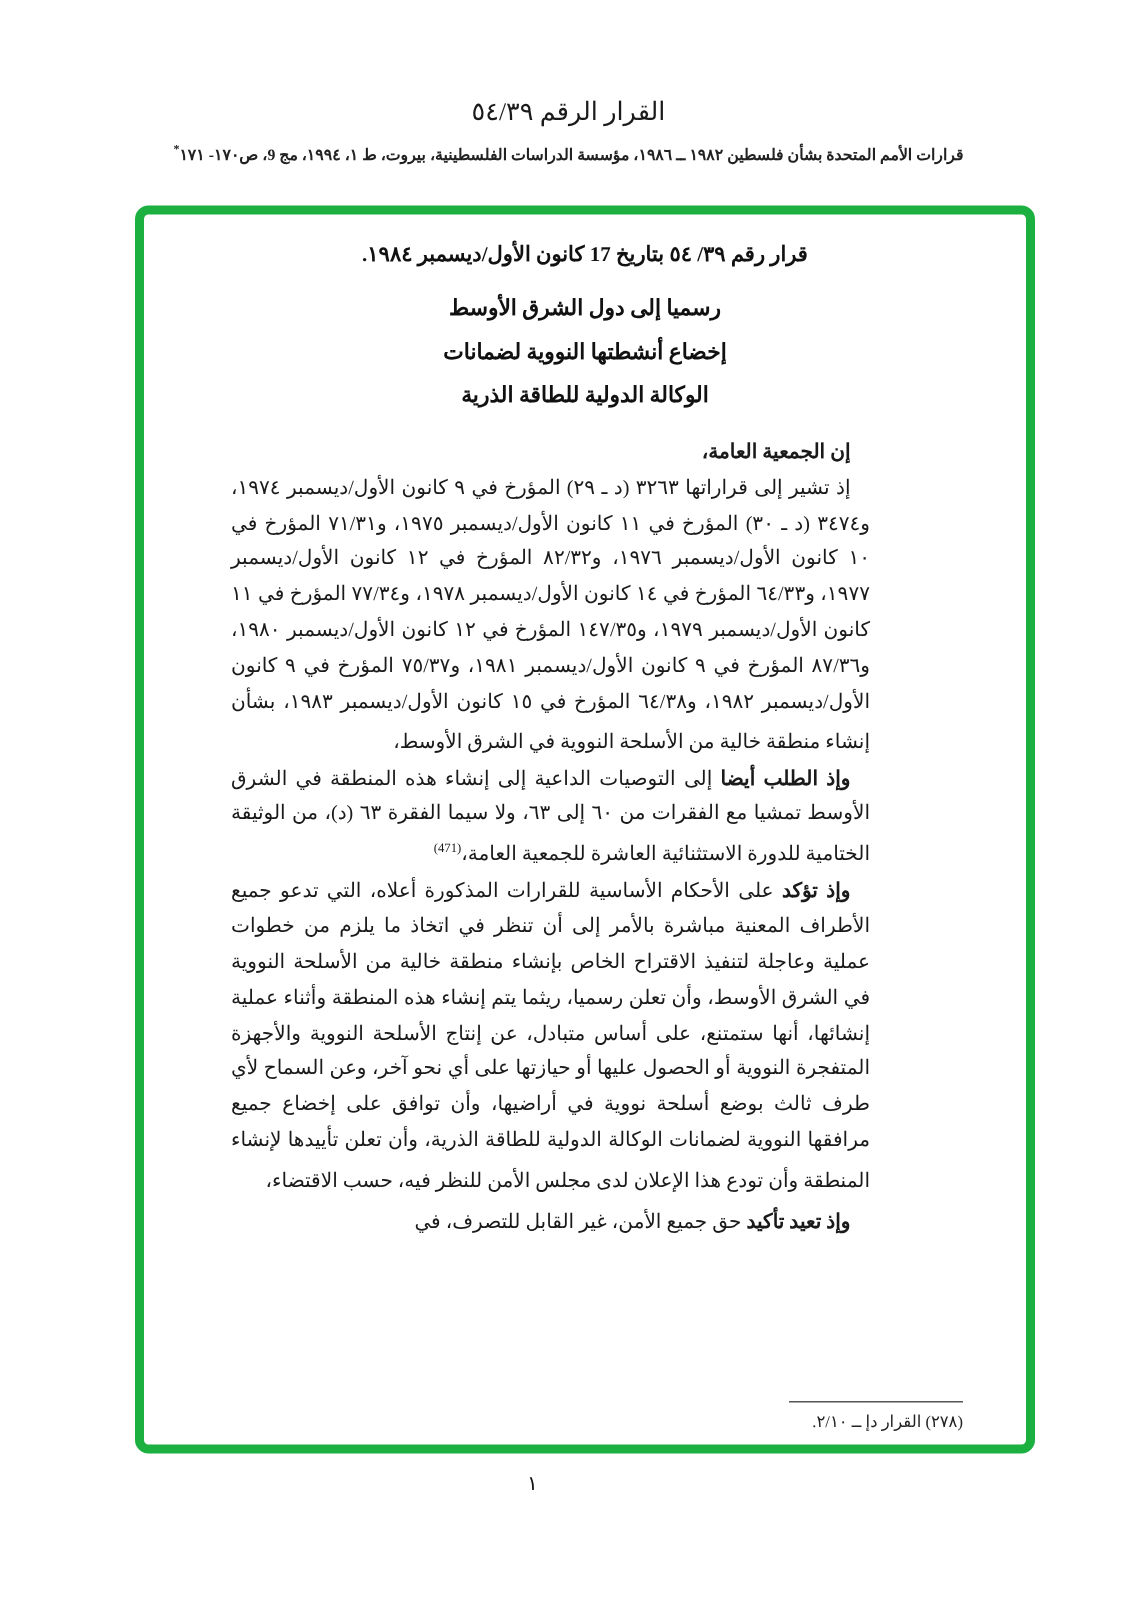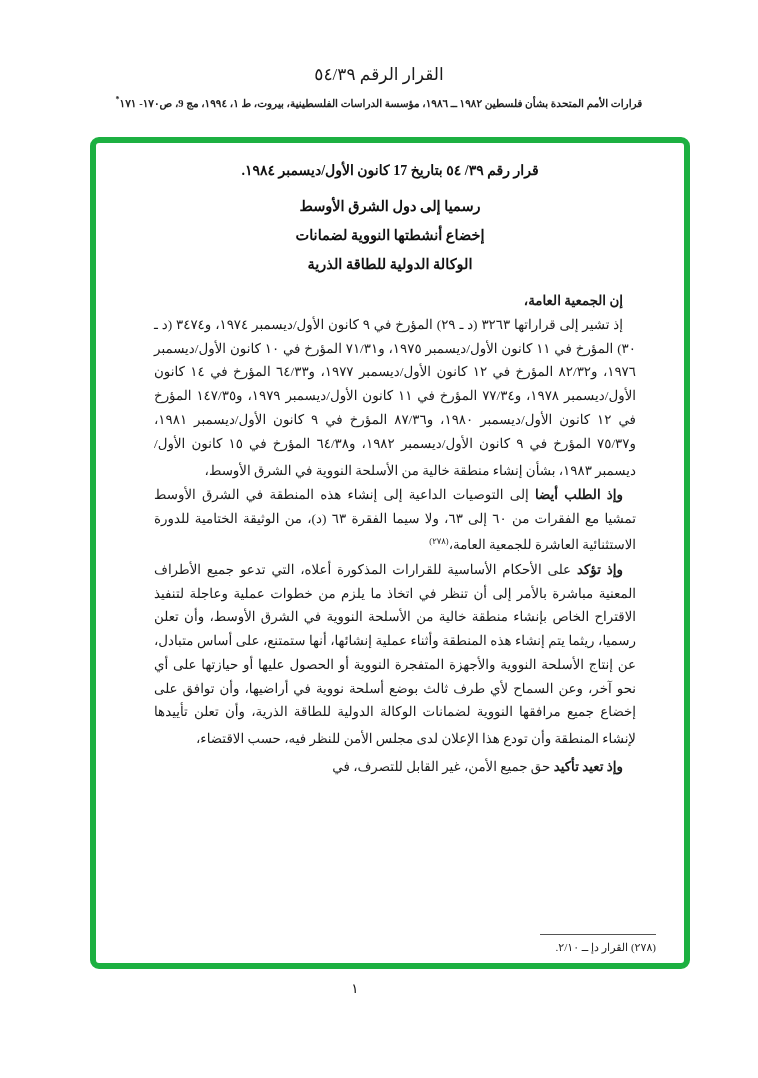--- a/index.html
+++ b/index.html
@@ -16,28 +16,28 @@
   .citation-line sup{font-size:8px;vertical-align:super;}
   
   .green-box{
     position:absolute;top:137px;left:90px;width:600px;height:832px;
     box-sizing:border-box;border:6px solid #1cb041;border-radius:9px;
     background:#ffffff;
   }
   .res-heading{padding-top:13px;text-align:center;font-weight:bold;
     font-size:14.5px;line-height:29px;color:#111;}
   .res-heading .date-line{font-size:14px;margin-bottom:7px;}
-  .res-body{margin:10px 48px 0 58px;text-align:justify;}
+  .res-body{margin:10px 104px 0 58px;text-align:justify;}
   .res-body p{margin:0;font-size:13.4px;line-height:23.8px;text-indent:13px;
     text-align:justify;}
   .opening{font-weight:bold;}
   .lead{font-weight:bold;}
   .fn-ref{font-size:8.5px;vertical-align:super;}
   
-  .footnote{position:absolute;bottom:9px;right:28px;}
+  .footnote{position:absolute;bottom:9px;right:42px;}
   .footnote-rule{width:116px;height:0;border-top:1.5px solid #555;margin-bottom:6px;}
   .footnote-text{font-size:11px;color:#222;}
   
   .page-number{position:absolute;top:980px;left:340px;width:30px;
     text-align:center;font-size:13.5px;color:#111;}
 </style>
 </head>
 <body>
 
 <div class="page">
@@ -54,21 +54,21 @@
       <div>رسميا إلى دول الشرق الأوسط</div>
       <div>إخضاع أنشطتها النووية لضمانات</div>
       <div>الوكالة الدولية للطاقة الذرية</div>
     </div>
 
     <div class="res-body">
       <p class="opening">إن الجمعية العامة،</p>
 
       <p><span class="lead"></span><span>إذ تشير إلى قراراتها ٣٢٦٣ (د ـ ٢٩) المؤرخ في ٩ كانون الأول/ديسمبر ١٩٧٤، و٣٤٧٤ (د ـ ٣٠) المؤرخ في ١١ كانون الأول/ديسمبر ١٩٧٥، و٧١/٣١ المؤرخ في ١٠ كانون الأول/ديسمبر ١٩٧٦، و٨٢/٣٢ المؤرخ في ١٢ كانون الأول/ديسمبر ١٩٧٧، و٦٤/٣٣ المؤرخ في ١٤ كانون الأول/ديسمبر ١٩٧٨، و٧٧/٣٤ المؤرخ في ١١ كانون الأول/ديسمبر ١٩٧٩، و١٤٧/٣٥ المؤرخ في ١٢ كانون الأول/ديسمبر ١٩٨٠، و٨٧/٣٦ المؤرخ في ٩ كانون الأول/ديسمبر ١٩٨١، و٧٥/٣٧ المؤرخ في ٩ كانون الأول/ديسمبر ١٩٨٢، و٦٤/٣٨ المؤرخ في ١٥ كانون الأول/ديسمبر ١٩٨٣، بشأن إنشاء منطقة خالية من الأسلحة النووية في الشرق الأوسط،</span><sup class="fn-ref"></sup></p>
 
-      <p><span class="lead">وإذ الطلب أيضا </span><span>إلى التوصيات الداعية إلى إنشاء هذه المنطقة في الشرق الأوسط تمشيا مع الفقرات من ٦٠ إلى ٦٣، ولا سيما الفقرة ٦٣ (د)، من الوثيقة الختامية للدورة الاستثنائية العاشرة للجمعية العامة،</span><sup class="fn-ref">(٢٧٨)</sup></p>
+      <p><span class="lead">وإذ الطلب أيضا </span><span>إلى التوصيات الداعية إلى إنشاء هذه المنطقة في الشرق الأوسط تمشيا مع الفقرات من ٦٠ إلى ٦٣، ولا سيما الفقرة ٦٣ (د)، من الوثيقة الختامية للدورة الاستثنائية العاشرة للجمعية العامة،</span><sup class="fn-ref">(471)</sup></p>
 
       <p><span class="lead">وإذ تؤكد </span><span>على الأحكام الأساسية للقرارات المذكورة أعلاه، التي تدعو جميع الأطراف المعنية مباشرة بالأمر إلى أن تنظر في اتخاذ ما يلزم من خطوات عملية وعاجلة لتنفيذ الاقتراح الخاص بإنشاء منطقة خالية من الأسلحة النووية في الشرق الأوسط، وأن تعلن رسميا، ريثما يتم إنشاء هذه المنطقة وأثناء عملية إنشائها، أنها ستمتنع، على أساس متبادل، عن إنتاج الأسلحة النووية والأجهزة المتفجرة النووية أو الحصول عليها أو حيازتها على أي نحو آخر، وعن السماح لأي طرف ثالث بوضع أسلحة نووية في أراضيها، وأن توافق على إخضاع جميع مرافقها النووية لضمانات الوكالة الدولية للطاقة الذرية، وأن تعلن تأييدها لإنشاء المنطقة وأن تودع هذا الإعلان لدى مجلس الأمن للنظر فيه، حسب الاقتضاء،</span><sup class="fn-ref"></sup></p>
 
       <p><span class="lead">وإذ تعيد تأكيد </span><span>حق جميع الأمن، غير القابل للتصرف، في</span><sup class="fn-ref"></sup></p>
     </div>
 
     <div class="footnote">
       <div class="footnote-rule"></div>
       <div class="footnote-text">(٢٧٨) القرار دإ ــ ٢/١٠.</div>
     </div>

